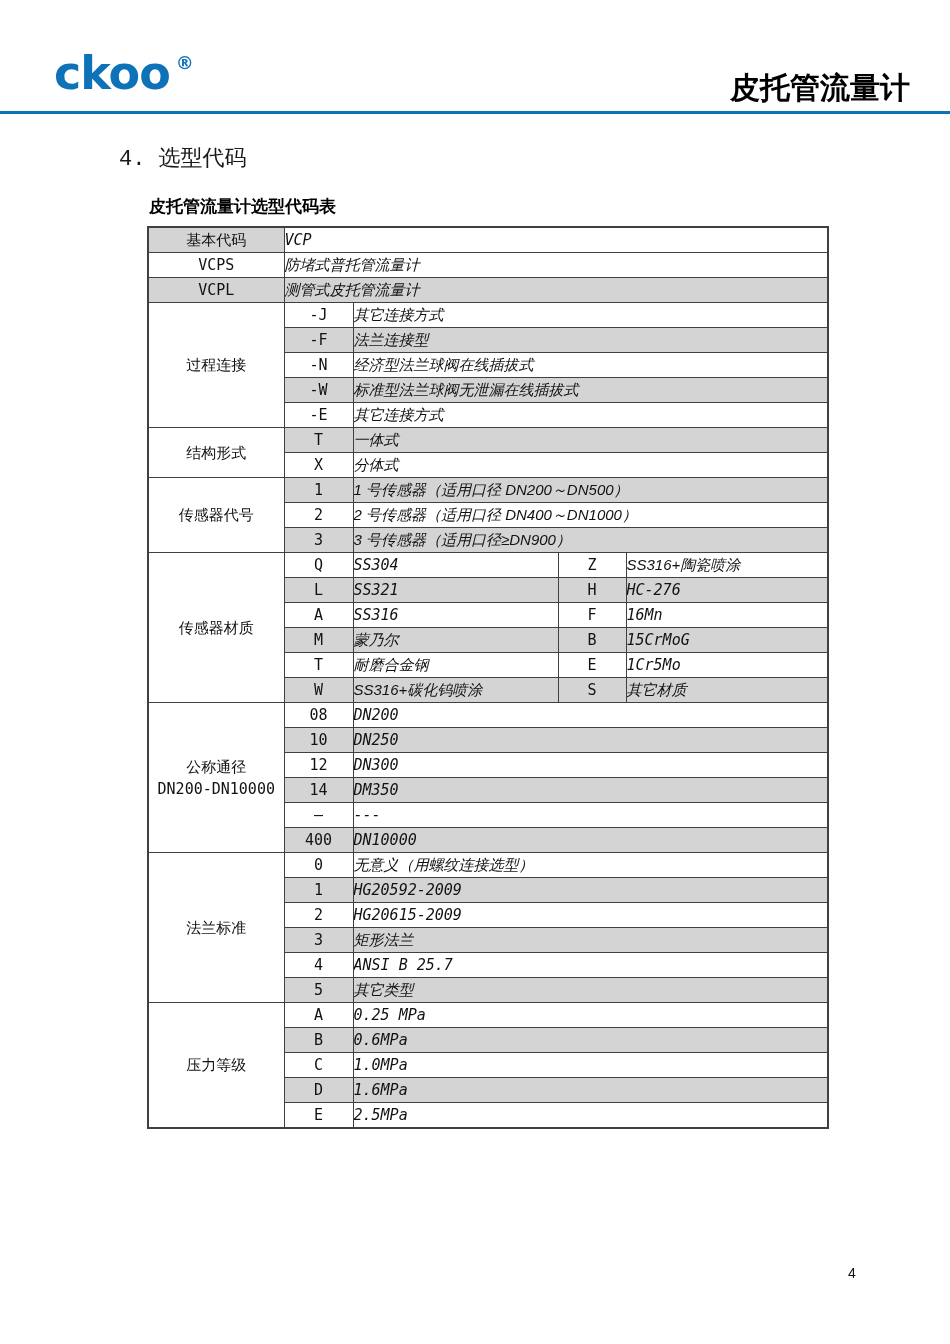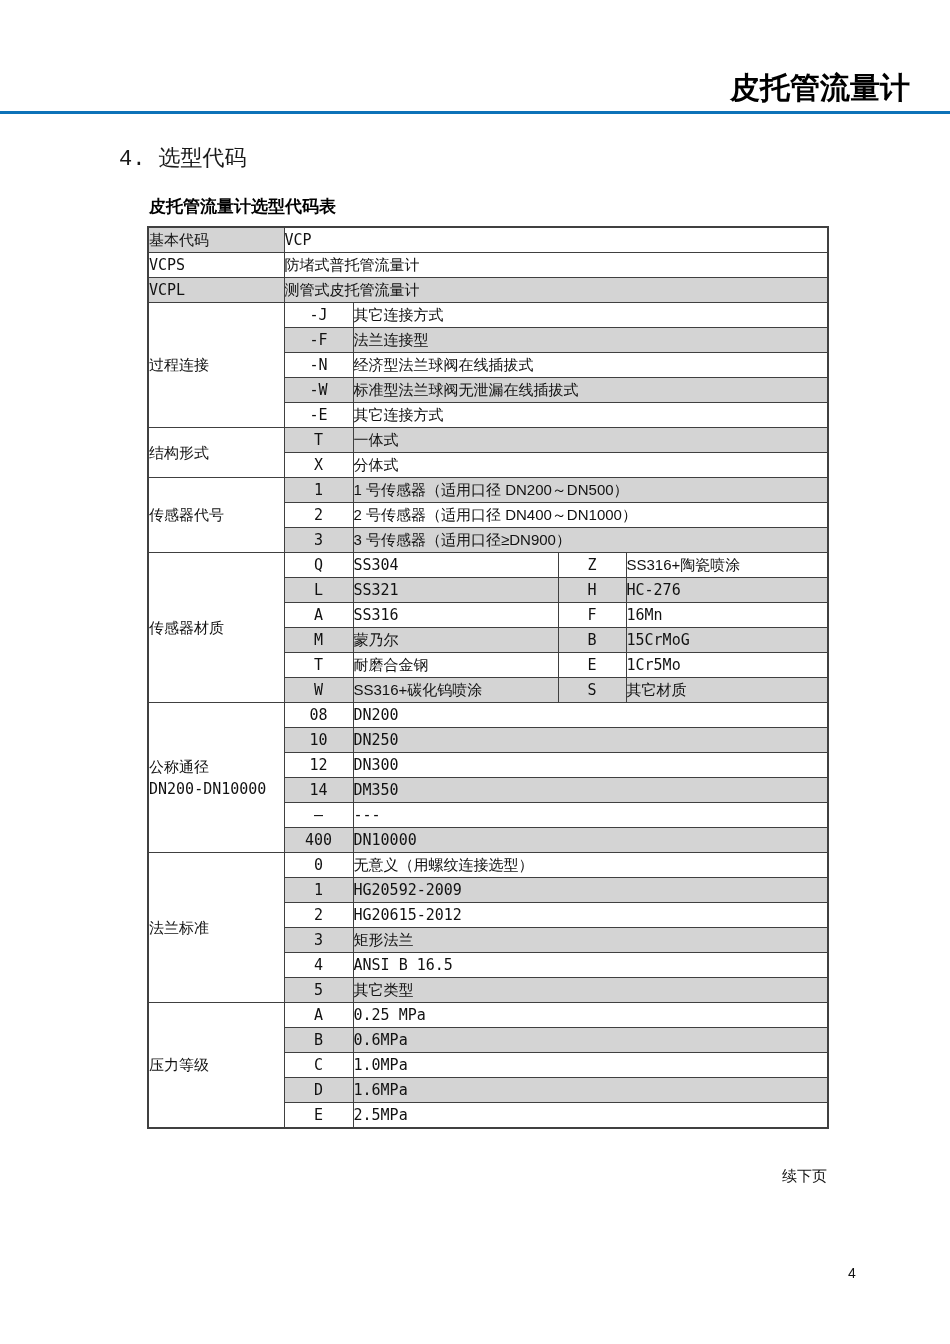--- a/index.html
+++ b/index.html
@@ -43,41 +43,44 @@
     position:absolute;left:147px;top:226px;width:680px;
     border-collapse:collapse;table-layout:fixed;
     border:2px solid var(--border);
   }
   table.codes td{
     border:1px solid var(--border);
     height:24px;line-height:24px;
     padding:0;font-size:15px;color:#111;
     vertical-align:middle;overflow:hidden;white-space:nowrap;
   }
-  td.lbl{padding-left:9px;}
+  td.lbl{padding-left:9px;text-align:center;}
   td.top{vertical-align:top;padding-top:2px;}
   td.top div{line-height:22px;}
   td.code{text-align:center;}
-  td.desc{padding-left:12px;}
+  td.desc{padding-left:12px;font-style:italic;}
   .sh{background:var(--shade);}
   .mono{font-family:"DejaVu Sans Mono","Liberation Mono",monospace;font-size:15px;}
   .continued{
     position:absolute;left:147px;top:1167px;width:680px;
     text-align:right;font-size:15px;color:#111;
   }
   .pageno{
     position:absolute;left:832px;top:1265px;width:40px;
     text-align:center;font-size:14px;color:#111;
   }
 </style>
 </head>
 <body>
 
 <div class="page">
 
+  <div class="logo">
+    <span>ckoo</span><span class="reg">®</span>
+  </div>
 
   <div class="product-title">皮托管流量计</div>
 
   <div class="header-rule"></div>
 
   <div class="section-title">4. 选型代码</div>
 
   <div class="table-title">皮托管流量计选型代码表</div>
 
   <table class="codes">
@@ -223,29 +226,29 @@
           </td>
           <td class="code mono">0</td>
           <td class="desc" colspan="3">无意义（用螺纹连接选型）</td>
         </tr>
         <tr>
           <td class="code sh mono">1</td>
           <td class="desc sh mono" colspan="3">HG20592-2009</td>
         </tr>
         <tr>
           <td class="code mono">2</td>
-          <td class="desc mono" colspan="3">HG20615-2012</td>
+          <td class="desc mono" colspan="3">HG20615-2009</td>
         </tr>
         <tr>
           <td class="code sh mono">3</td>
           <td class="desc sh" colspan="3">矩形法兰</td>
         </tr>
         <tr>
           <td class="code mono">4</td>
-          <td class="desc mono" colspan="3">ANSI B 16.5</td>
+          <td class="desc mono" colspan="3">ANSI B 25.7</td>
         </tr>
         <tr>
           <td class="code sh mono">5</td>
           <td class="desc sh" colspan="3">其它类型</td>
         </tr>
         <tr>
           <td class="lbl top" rowspan="5">
             <div>压力等级</div>
           </td>
           <td class="code mono">A</td>
@@ -263,17 +266,16 @@
           <td class="code sh mono">D</td>
           <td class="desc sh mono" colspan="3">1.6MPa</td>
         </tr>
         <tr>
           <td class="code mono">E</td>
           <td class="desc mono" colspan="3">2.5MPa</td>
         </tr>
       </tbody>
   </table>
 
-  <div class="continued">续下页</div>
 
   <div class="pageno">4</div>
 
 </div>
 
 </body></html>

